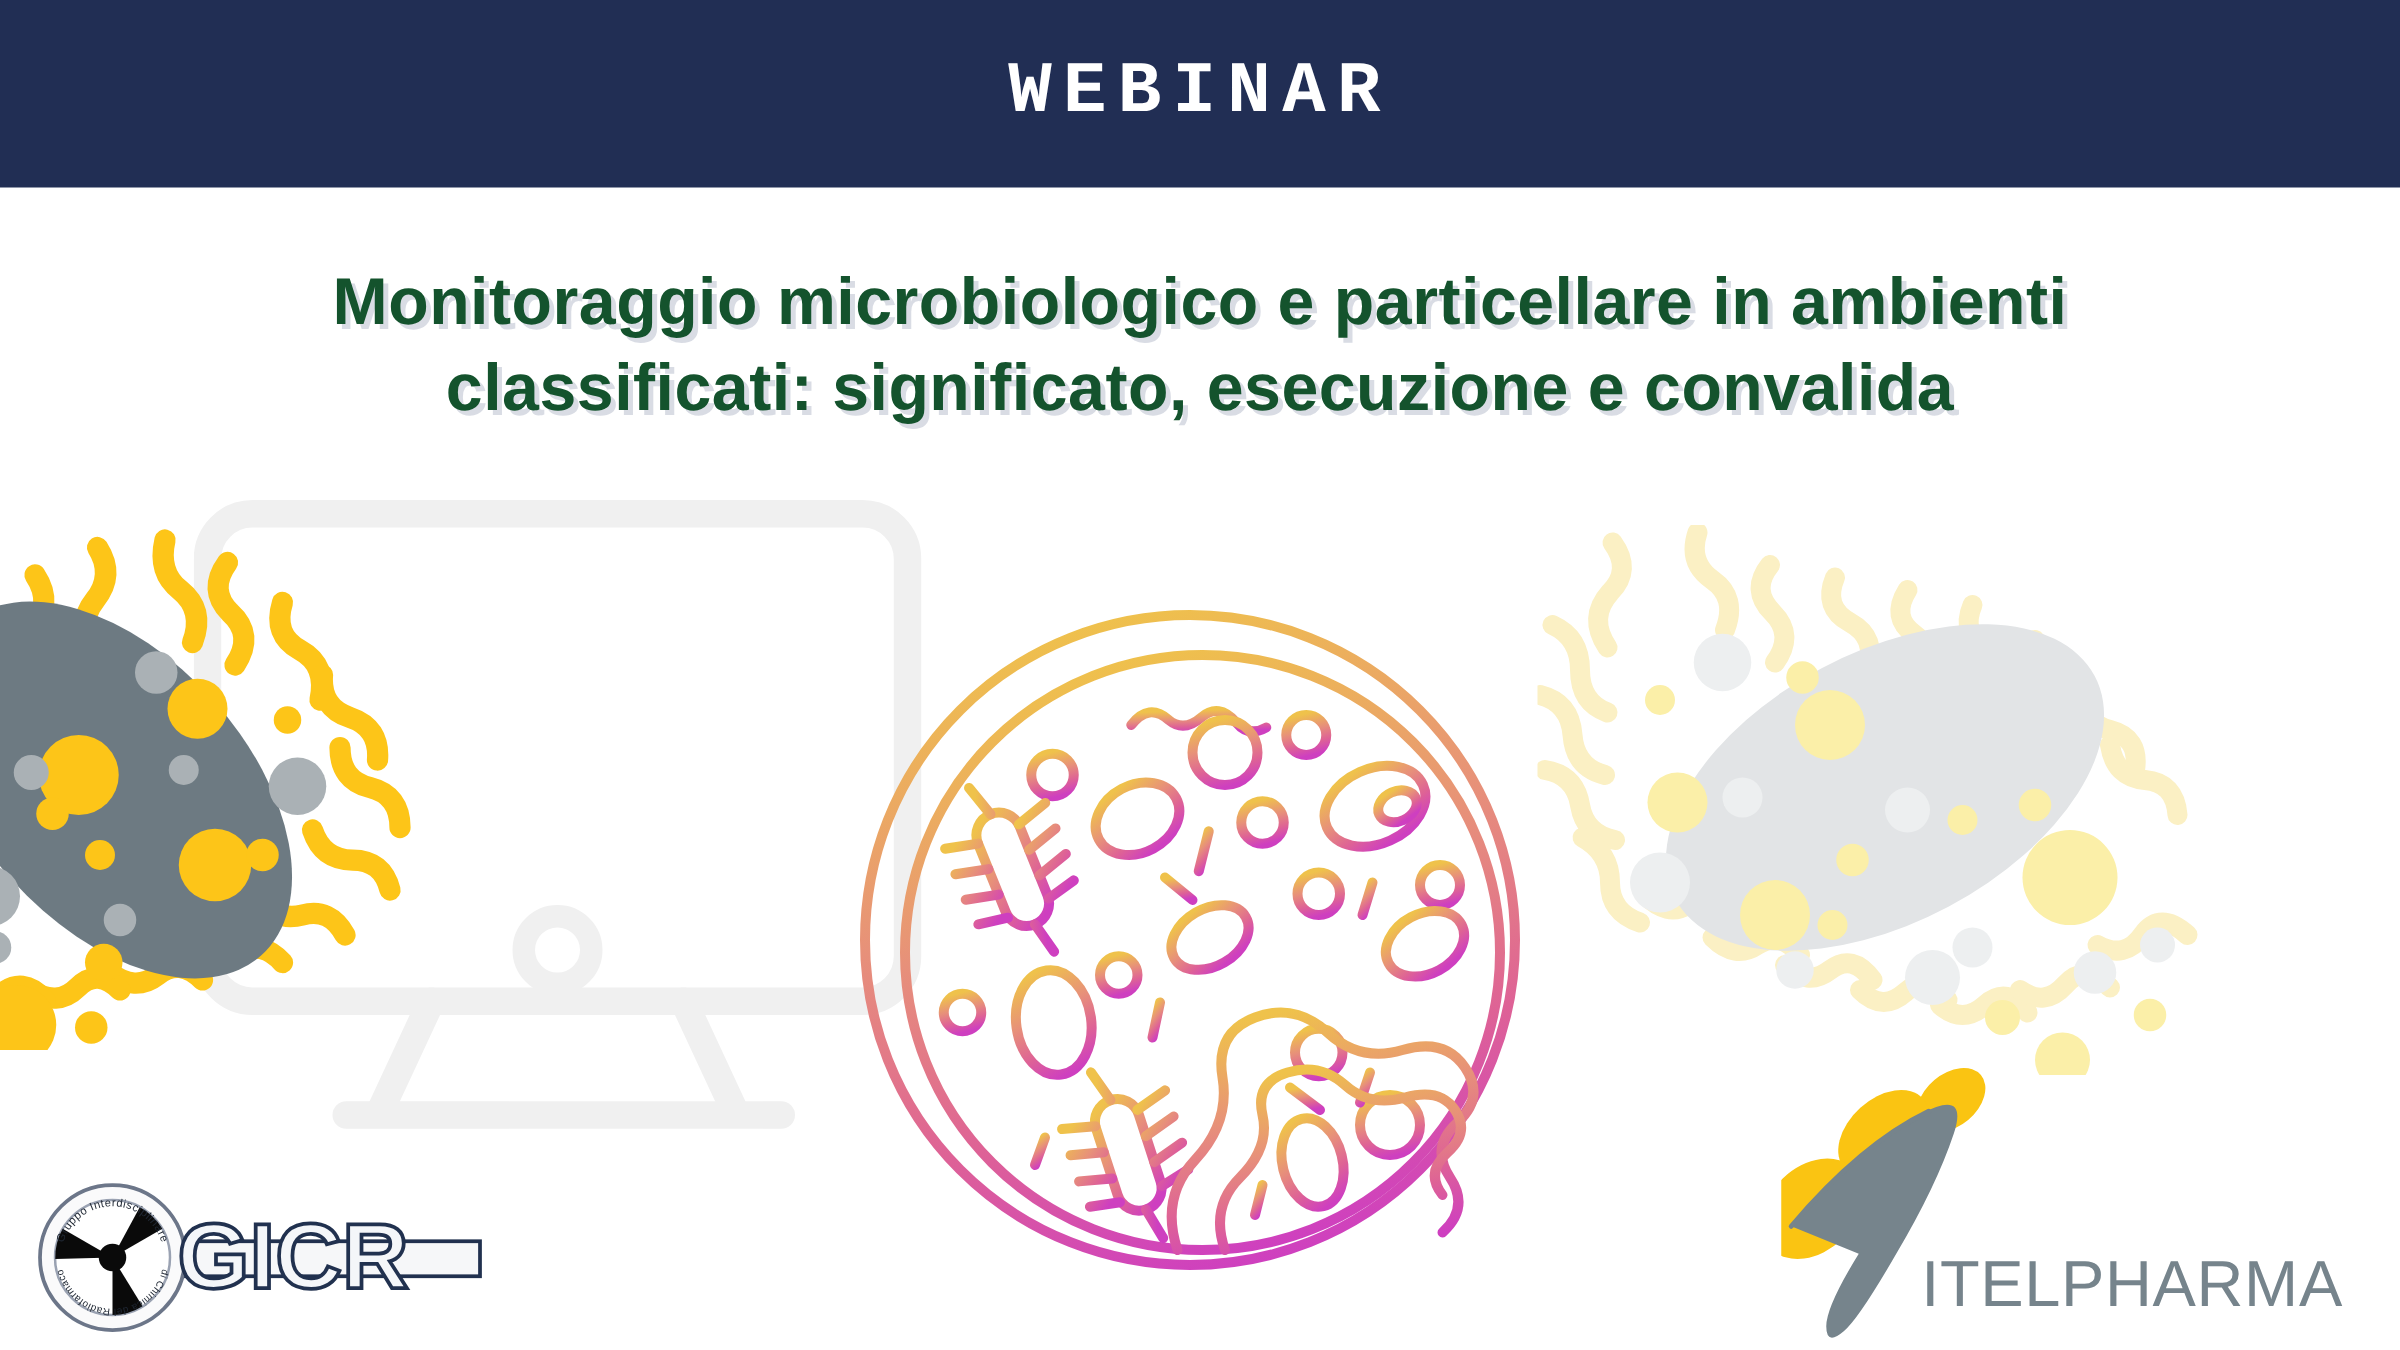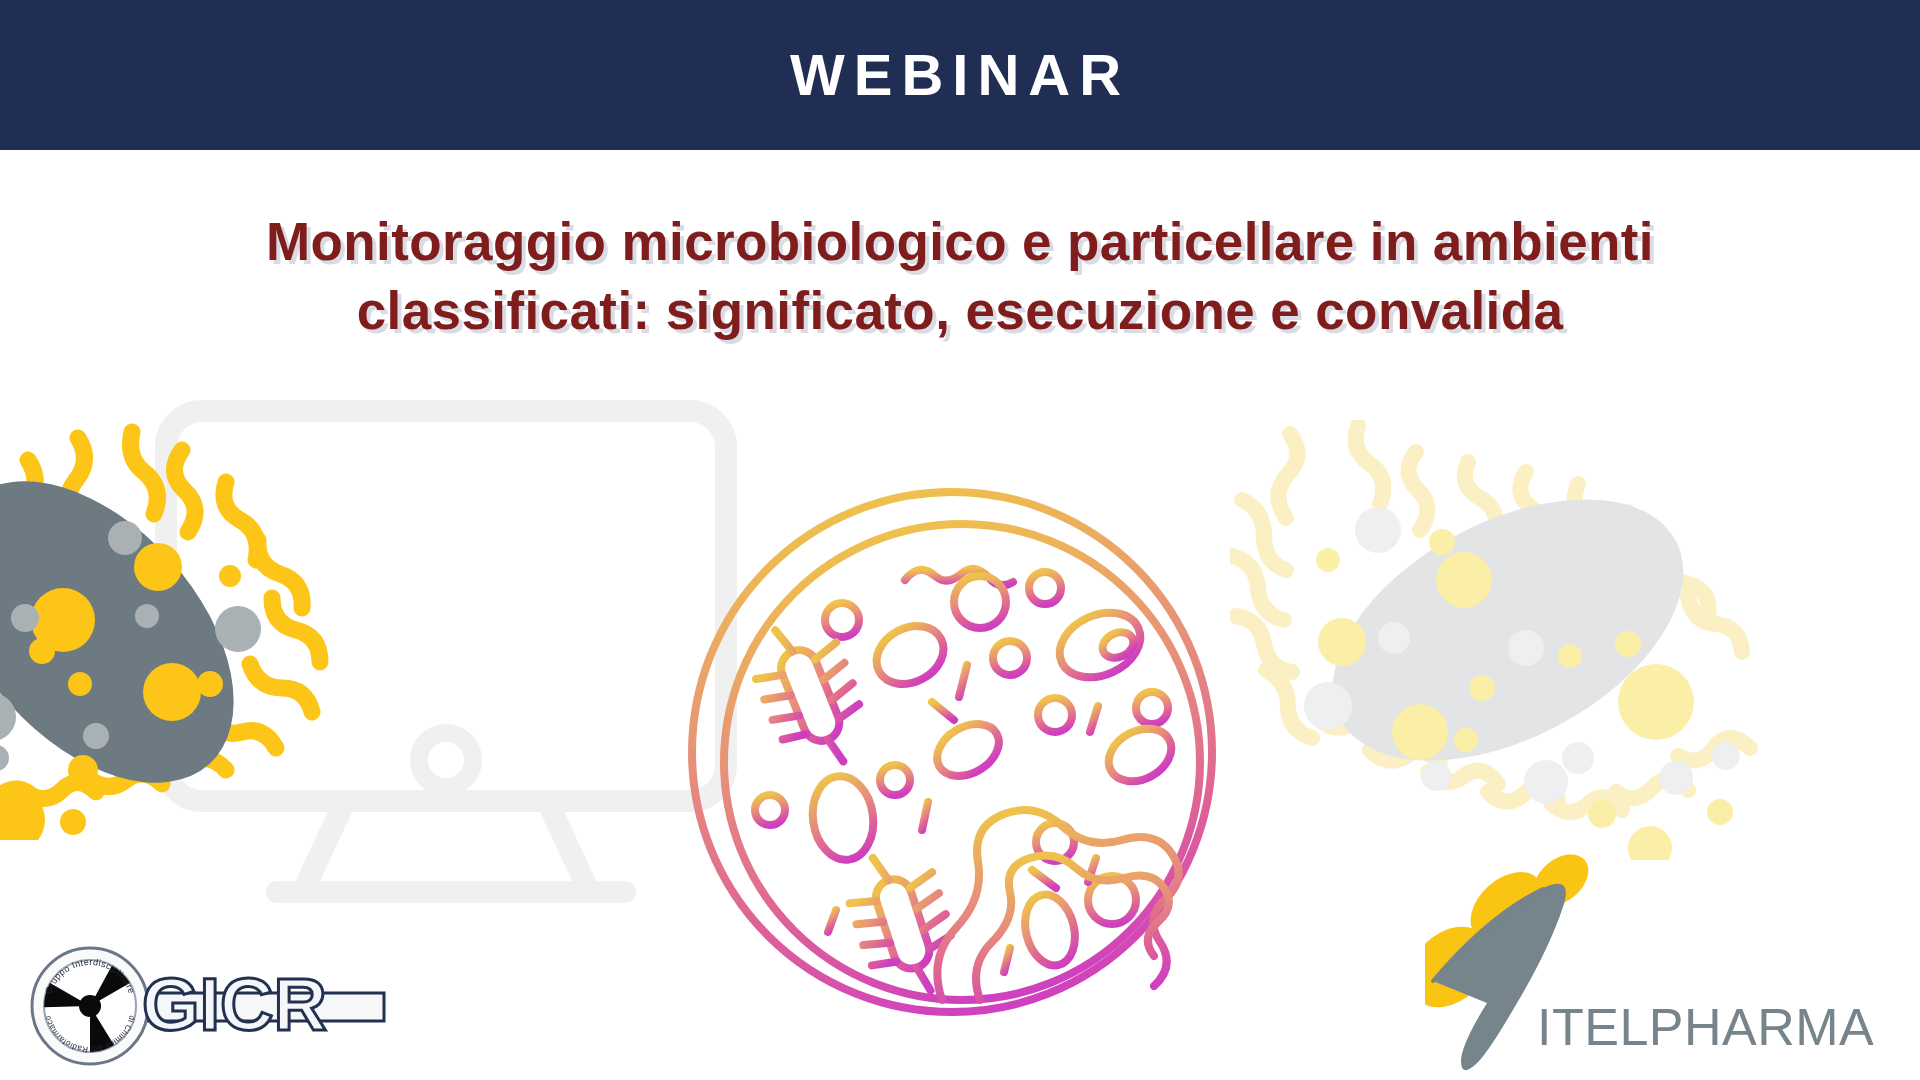--- a/index.html
+++ b/index.html
@@ -26,33 +26,33 @@
     align-items: center;
     justify-content: center;
     z-index: 40;
   }
   #banner-text {
     color: #ffffff;
     font-size: 58px;
     font-weight: bold;
     letter-spacing: 9px;
     line-height: 1;
-    font-family: Liberation Sans, sans-serif;
+    font-family: Liberation Mono, monospace;
   }
 
   
   #title {
     position: absolute;
     left: 50%;
     transform: translateX(-50%);
     top: 208px;
     width: 1540px;
     text-align: center;
     z-index: 35;
-    color: #7f1d1d;
+    color: #14532d;
     font-size: 53px;
     font-weight: bold;
     line-height: 1.30;
     letter-spacing: 0.4px;
     text-shadow: 4px 4px 0 rgba(170,178,196,0.45);
     font-family: "Liberation Sans", sans-serif;
     pointer-events: none;
   }
 
   

